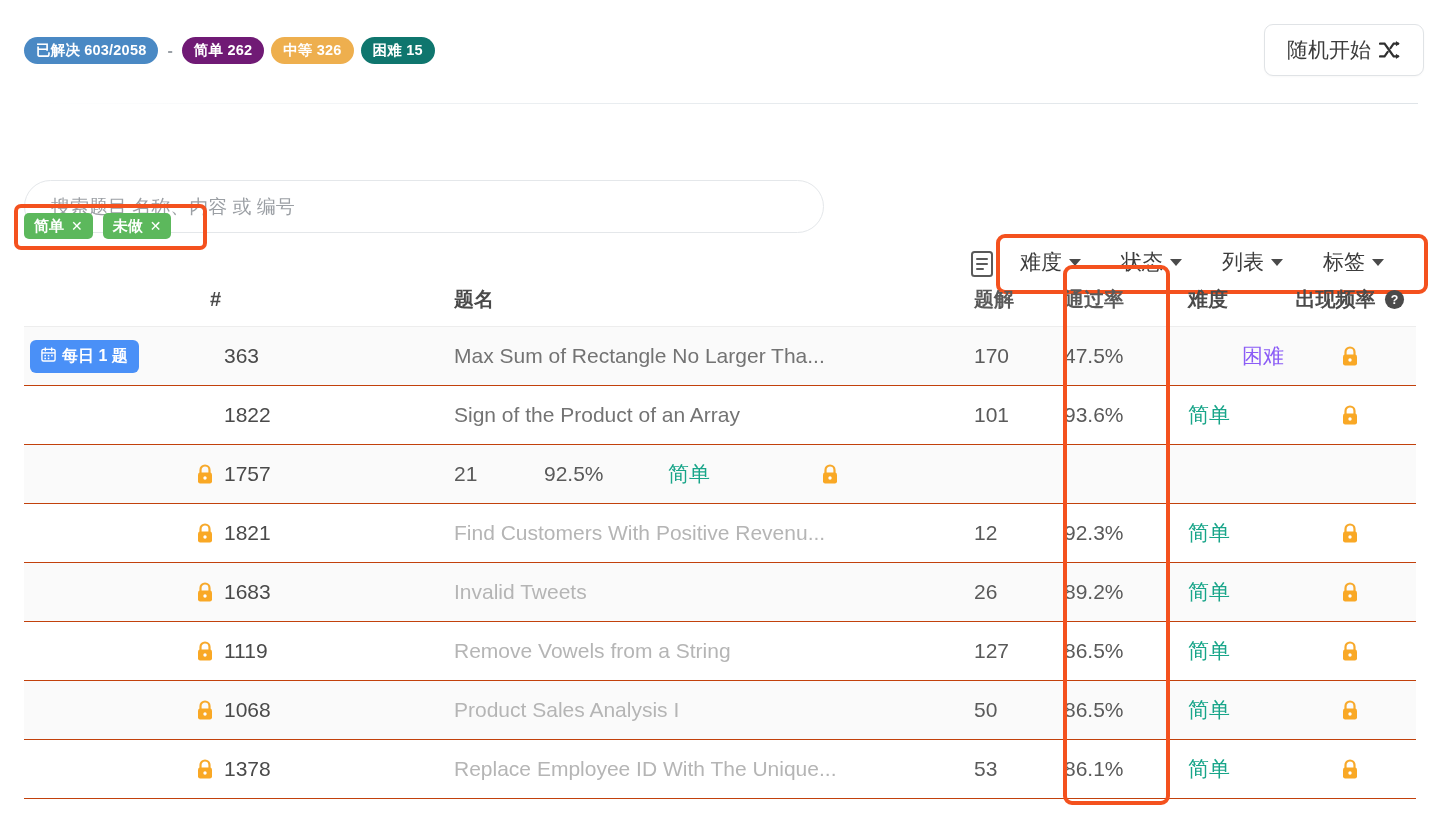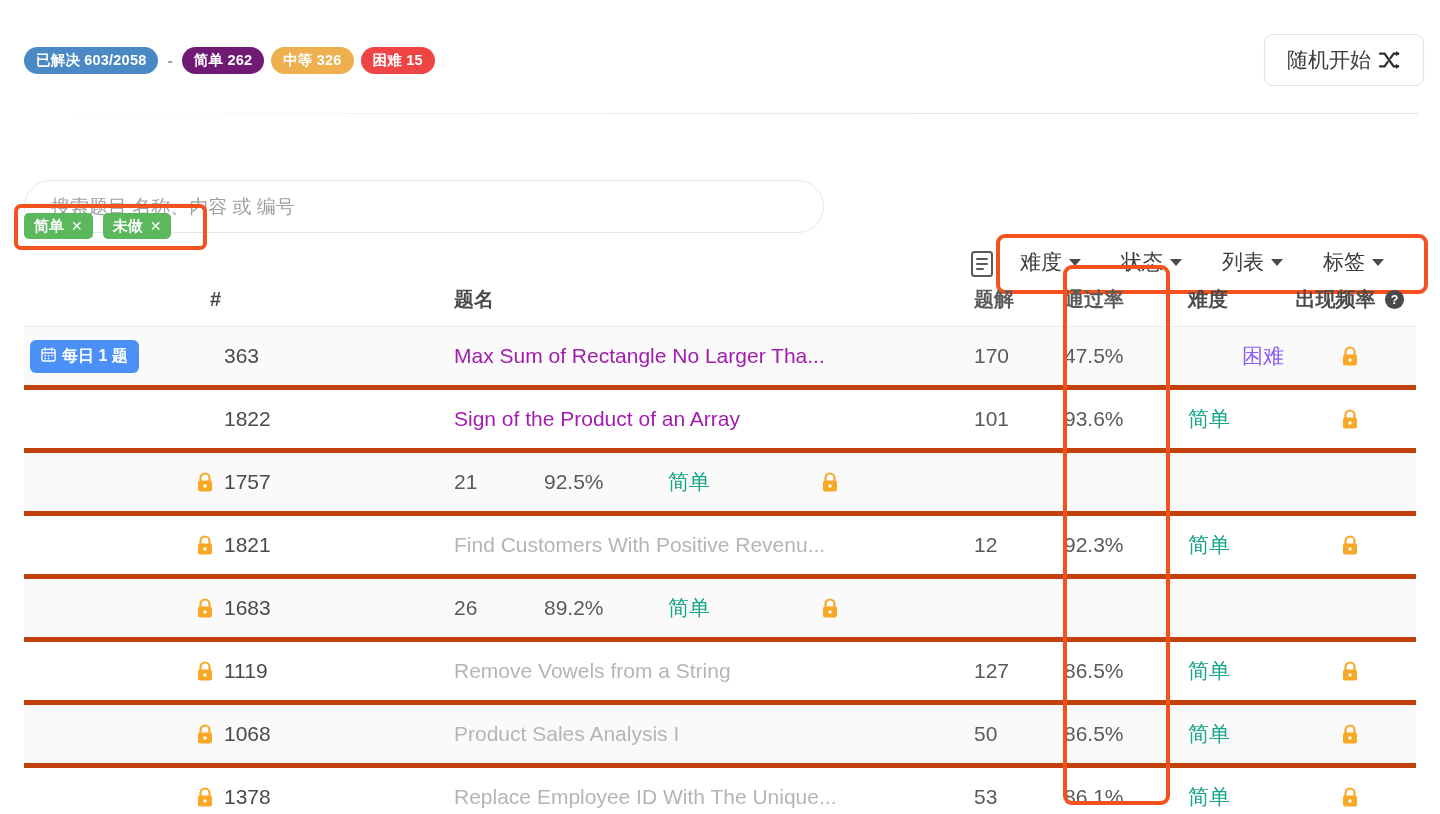--- a/index.html
+++ b/index.html
@@ -12,21 +12,21 @@
     height: 814px;
     font-family: "Liberation Sans", "DejaVu Sans", sans-serif;
     color: #3c3c3c;
     overflow: hidden;
     position: relative;
   }
 
   
   .stats-bar {
     position: absolute;
-    left: 0; top: 14px;
+    left: 0; top: 4px;
     width: 1440px;
     height: 100px;
     box-sizing: border-box;
   }
   .stats-divider {
     position: absolute;
     left: 28px; top: 99px;
     width: 1390px; height: 1px;
     background: linear-gradient(to right, #ffffff 0%, #e9edf0 40%, #dfe4e8 100%);
   }
@@ -46,21 +46,21 @@
     border-radius: 14px;
     color: #ffffff;
     font-size: 14.5px;
     font-weight: bold;
     letter-spacing: 0.2px;
     white-space: nowrap;
   }
   .badge-solved { background: #4a89c4; }
   .badge-easy   { background: #701a75; }
   .badge-medium { background: #eeaf4e; }
-  .badge-hard   { background: #ef4444; }
+  .badge-hard   { background: #0f766e; }
   .badge-sep {
     color: #9aa0a6;
     font-size: 16px;
     font-weight: bold;
     padding: 0 2px;
   }
 
   .random-btn {
     position: absolute;
     right: 16px; top: 20px;
@@ -189,37 +189,37 @@
     border-bottom: 1px solid #ededed;
     font-size: 20px;
     font-weight: bold;
     color: #4a4a4a;
   }
   .row {
     display: flex;
     align-items: center;
     height: 58px;
     font-size: 21px;
-    border-bottom: 5px solid #c2410c;
+    border-bottom: 1px solid #c2410c;
   }
   .row.odd  { background: #fafafa; }
   .row.even { background: #ffffff; }
 
   .c-badge  { width: 172px; padding-left: 6px; box-sizing: border-box; display: flex; align-items: center; }
   .c-id     { width: 258px; box-sizing: border-box; display: flex; align-items: center; gap: 10px; color: #4a4a4a; }
   .c-title  { width: 520px; box-sizing: border-box; overflow: hidden; white-space: nowrap; text-overflow: ellipsis; }
   .c-sol    { width: 90px; box-sizing: border-box; text-align: left; color: #5a5a5a; }
   .c-rate   { width: 124px; box-sizing: border-box; text-align: left; color: #5a5a5a; }
   .c-diff   { width: 96px; box-sizing: border-box; text-align: left; }
   .c-freq   { width: 132px; box-sizing: border-box; display: flex; align-items: center; justify-content: center; }
 
   .thead .c-id { padding-left: 14px; }
   .thead .c-title { padding-left: 0px; }
 
-  .title-link { color: #a21caf; text-decoration: none; cursor: pointer; margin-top: 27px; }
+  .title-link { color: #737373; text-decoration: none; cursor: pointer; margin-top: 27px; }
   .title-locked { color: #b5b5b5; }
 
   .diff-easy { color: #18a589; }
   .diff-hard { color: #8b5cf6; text-align: right; }
 
   .daily-badge {
     display: inline-flex;
     align-items: center;
     gap: 6px;
     background: #4a90f7;
@@ -435,20 +435,21 @@
       <div class="row odd">
         <div class="c-badge"></div>
         <div class="c-id">
           <span class="lock"><svg viewBox="0 0 18 21" width="18" height="21">
               <path d="M4.5 9 V6 a4.5 4.5 0 0 1 9 0 V9" stroke="#f7a92b" stroke-width="2.2" fill="none" stroke-linecap="round"></path>
               <rect x="2" y="8.5" width="14" height="11" rx="2.2" fill="#f9a825"></rect>
               <circle cx="9" cy="14" r="1.7" fill="#ffffff"></circle>
             </svg></span>
           <span>1683</span>
         </div>
+        <div class="c-title"><span class="title-locked">Invalid Tweets</span></div>
         <div class="c-sol">26</div>
         <div class="c-rate">89.2%</div>
         <div class="c-diff diff-easy">简单</div>
         <div class="c-freq">
           <span class="lock"><svg viewBox="0 0 18 21" width="18" height="21">
               <path d="M4.5 9 V6 a4.5 4.5 0 0 1 9 0 V9" stroke="#f7a92b" stroke-width="2.2" fill="none" stroke-linecap="round"></path>
               <rect x="2" y="8.5" width="14" height="11" rx="2.2" fill="#f9a825"></rect>
               <circle cx="9" cy="14" r="1.7" fill="#ffffff"></circle>
             </svg></span>
         </div>

